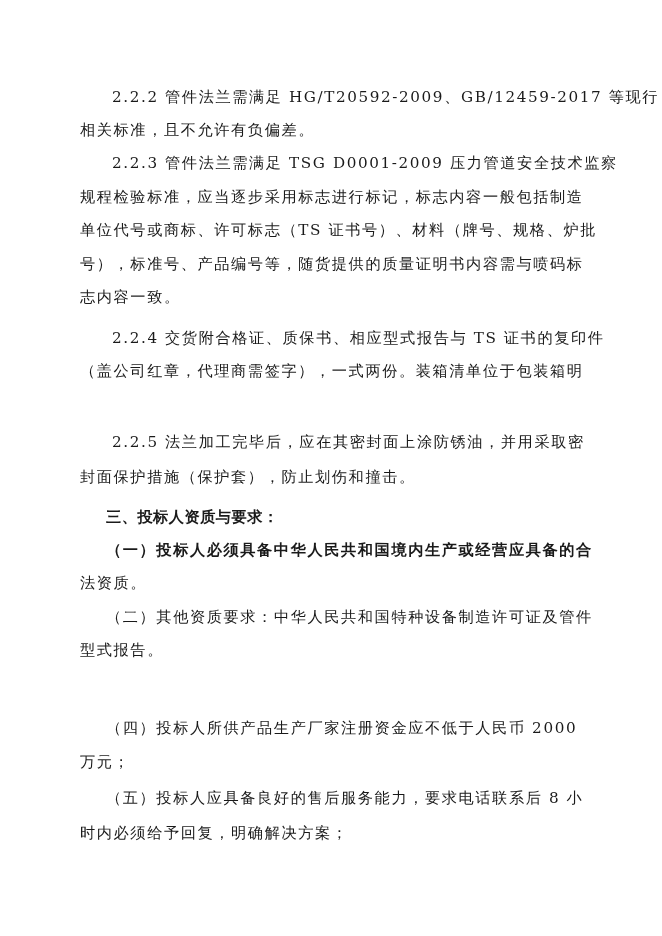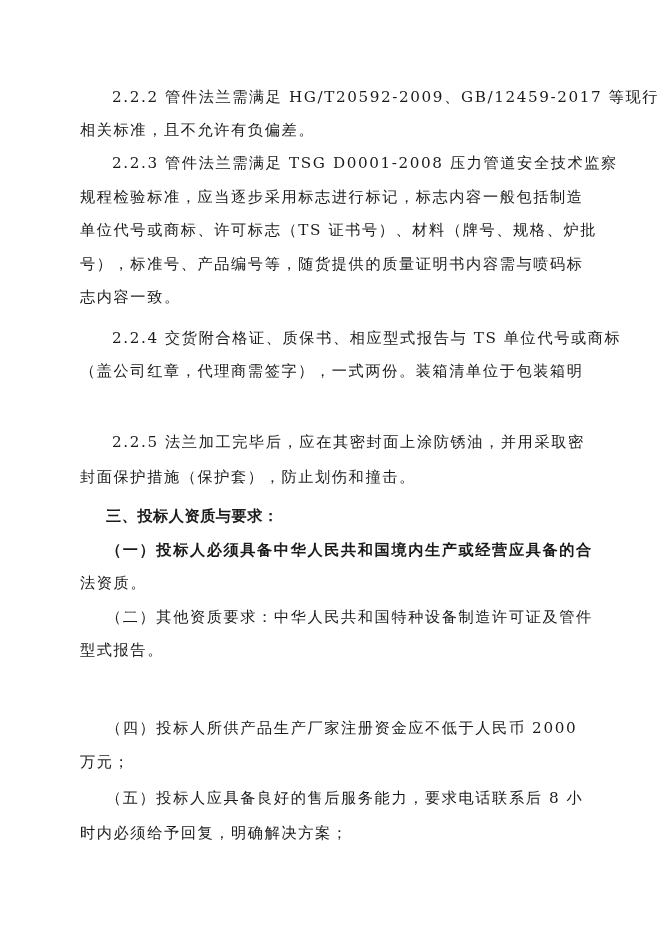--- a/index.html
+++ b/index.html
@@ -3,38 +3,38 @@
 <meta charset="utf-8">
 <style>
   html, body { margin: 0; padding: 0; background: #ffffff; }
   body { width: 662px; height: 936px; position: relative; overflow: hidden;
          font-family: "DejaVu Serif", "Liberation Serif", serif; color: #1a1a1a; }
   .page { position: absolute; left: 0; top: 0; width: 662px; height: 728px; border-radius: 16px; }
   .line { position: absolute; left: 80px; width: 503px; font-size: 15.2px;
           line-height: 20px; white-space: nowrap; letter-spacing: 1.6px; }
   .indent { left: 112px; width: 471px; }
   .justify { text-align: justify; text-align-last: justify; }
-  .bold { font-weight: bold; font-family: Liberation Mono, monospace; letter-spacing: 0.5px; }
+  .bold { font-weight: bold; font-family: Liberation Sans, sans-serif; letter-spacing: 0.5px; }
   .u { text-underline-offset: 4px; }
 </style>
 </head>
 <body>
 
 <div class="page">
 
   <div class="line indent justify" style="top:87px">2.2.2 管件法兰需满足 HG/T20592-2009、GB/12459-2017 等现行</div>
   <div class="line" style="top:120px">相关标准，且不允许有负偏差。</div>
 
-  <div class="line indent justify" style="top:153px">2.2.3 管件法兰需满足 TSG D0001-2008 压力管道安全技术监察</div>
+  <div class="line indent justify" style="top:153px">2.2.3 管件法兰需满足 TSG D0001-2009 压力管道安全技术监察</div>
   <div class="line justify" style="top:187px">规程检验标准，应当逐步采用标志进行标记，标志内容一般包括制造</div>
   <div class="line justify" style="top:220px">单位代号或商标、许可标志（TS 证书号）、材料（牌号、规格、炉批</div>
   <div class="line justify" style="top:254px">号），标准号、产品编号等，随货提供的质量证明书内容需与喷码标</div>
   <div class="line" style="top:287px">志内容一致。</div>
 
-  <div class="line indent justify" style="top:328px">2.2.4 交货附合格证、质保书、相应型式报告与 TS 单位代号或商标</div>
+  <div class="line indent justify" style="top:328px">2.2.4 交货附合格证、质保书、相应型式报告与 TS 证书的复印件</div>
   <div class="line justify" style="top:361px">（盖公司红章，代理商需签字），一式两份。装箱清单位于包装箱明</div>
 
   <div class="line indent justify" style="top:432px">2.2.5 法兰加工完毕后，应在其密封面上涂防锈油，并用采取密</div>
   <div class="line" style="top:467px">封面保护措施（保护套），防止划伤和撞击。</div>
 
   <div class="line bold" style="top:507px; left:106px;">三、投标人资质与要求：</div>
 
   <div class="line indent justify" style="top:540px; left:106px; width:477px;font-weight:bold;">（一）投标人必须具备中华人民共和国境内生产或经营应具备的合</div>
   <div class="line" style="top:573px">法资质。</div>
 

